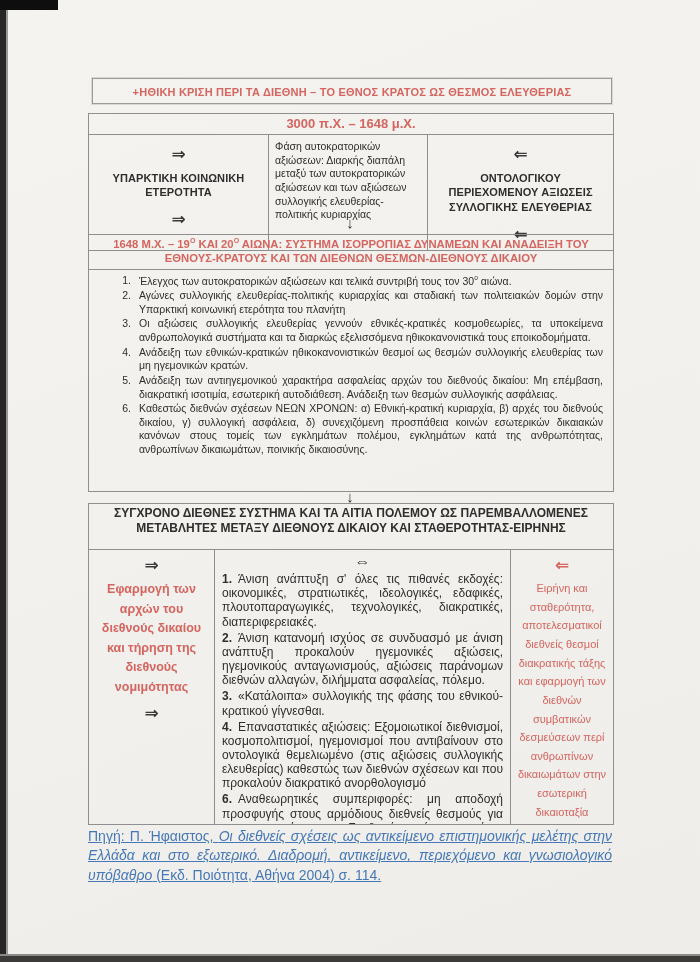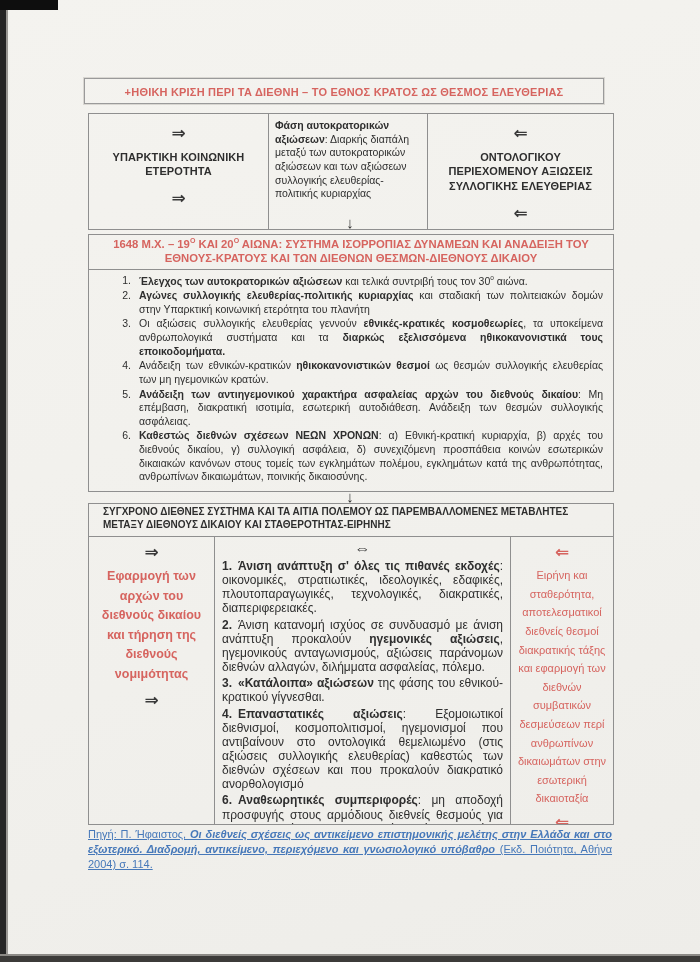--- a/index.html
+++ b/index.html
@@ -14,92 +14,93 @@
   
   .edge-left{position:absolute;left:0;top:0;width:6px;height:962px;background:#262626;}
   .edge-left2{position:absolute;left:6px;top:0;width:2px;height:962px;background:#9a9894;}
   .corner-tl{position:absolute;left:0;top:0;width:58px;height:10px;background:#0e0e0e;}
   .edge-bottom{position:absolute;left:0;bottom:0;width:700px;height:6px;background:#3c3b39;}
   .edge-bottom2{position:absolute;left:0;bottom:6px;width:700px;height:2px;background:#8c8a86;}
 
   .abs{position:absolute;}
 
   
-  .title-box{left:84px;top:78px;width:510px;padding:3px 4px;text-align:center;
+  .title-box{left:92px;top:78px;width:510px;padding:3px 4px;text-align:center;
     border:1px solid #9a9a9a;box-shadow:0 0 0 1px #d9d7d2;}
   .title-box .t{font-weight:bold;font-size:11px;letter-spacing:.2px;color:#d6645f;}
 
   
   .era-box{left:88px;top:113px;width:524px;border:1px solid #8f8f8f;}
   .era-header{border-bottom:1px solid #8f8f8f;text-align:center;padding:2px 0 3px;
     font-weight:bold;font-size:13px;color:#d6645f;}
   .era-cols{display:grid;grid-template-columns:179px 160px 185px;}
   .era-col{padding:5px 6px;font-size:10.5px;line-height:1.3;}
   .era-col.mid{border-left:1px solid #8f8f8f;border-right:1px solid #8f8f8f;text-align:left;}
   .era-col.side{text-align:center;font-weight:bold;padding-top:8px;}
   .era-col.side .lbl{font-size:11px;line-height:1.35;letter-spacing:.1px;}
   .arrow-glyph{font-size:17px;font-weight:bold;color:#3a3a3a;line-height:1.15;display:block;text-align:center;}
   .era-col.side .arrow-glyph{margin:2px 0 6px;}
   .era-col.side .arrow-glyph.bot{margin:10px 0 0;}
-  .seg-b{font-weight:bold;}
+  .seg-b{font-weight:normal;}
   .seg-i{font-style:italic;}
 
   
   .down-arrow{width:524px;left:88px;text-align:center;font-size:15px;color:#2f2f2f;font-weight:bold;line-height:16px;}
   .da1{top:215px;}
   .da2{top:489px;}
 
   
   .balance-box{left:88px;top:234px;width:524px;height:256px;border:1px solid #8f8f8f;overflow:hidden;}
   .balance-header{border-bottom:1px solid #8f8f8f;text-align:center;padding:2px 14px 3px;
     font-weight:bold;font-size:11.3px;line-height:1.28;color:#d6645f;}
   sup{font-size:.62em;}
   .balance-list{padding:4px 10px 4px 26px;}
   .li-hang{display:flex;margin:0 0 1px 0;font-size:10.5px;line-height:1.3;}
   .li-hang .num{flex:0 0 16px;text-align:right;margin-right:8px;}
   .li-hang .body{flex:1;text-align:justify;}
 
   
   .modern-box{left:88px;top:503px;width:524px;height:320px;border:1px solid #8f8f8f;overflow:hidden;}
-  .modern-header{border-bottom:1px solid #8f8f8f;text-align:left;padding:2px 14px 4px;
-    font-weight:bold;font-size:10px;line-height:1.28;color:#2e2e2e;}
+  .modern-header{border-bottom:1px solid #8f8f8f;text-align:center;padding:2px 14px 12px;
+    font-weight:bold;font-size:12px;line-height:1.28;color:#2e2e2e;}
   .modern-cols{display:grid;grid-template-columns:125px 297px 102px;height:287px;}
   .m-left{padding:4px 5px;text-align:center;}
   .m-left .lbl{color:#d6645f;font-weight:bold;font-size:12.5px;line-height:1.4;}
   .m-mid{border-left:1px solid #8f8f8f;border-right:1px solid #8f8f8f;padding:3px 7px;}
   .m-mid .arrow-glyph{font-size:16px;margin:0 0 1px;}
   .li-inline{font-size:12px;line-height:1.18;text-align:justify;margin-bottom:2px;}
   .li-inline .num{font-weight:bold;margin-right:6px;}
   .m-right{padding:4px 4px;text-align:center;}
   .m-right .lbl{color:#d6645f;font-size:11px;line-height:1.42;}
   .m-right .arrow-glyph{color:#d6645f;}
   .m-left .arrow-glyph{margin:2px 0 4px;}
   .m-left .arrow-glyph.bot{margin:8px 0 0;}
   .m-right .arrow-glyph{margin:2px 0 3px;}
   .m-right .arrow-glyph.bot{margin:6px 0 0;}
 
   
-  .source{left:88px;top:827px;width:524px;font-size:11px;line-height:1.38;
+  .source{left:88px;top:827px;width:524px;font-size:14px;line-height:1.38;
     color:#4678b9;text-decoration:underline;text-align:justify;cursor:pointer;}
 </style>
 </head>
 <body>
 
 <div class="paper"></div>
 <div class="edge-left"></div>
 <div class="edge-left2"></div>
 <div class="corner-tl"></div>
 <div class="edge-bottom2"></div>
 <div class="edge-bottom"></div>
 
 <div class="abs title-box">
   <span class="t">+ΗΘΙΚΗ ΚΡΙΣΗ ΠΕΡΙ ΤΑ ΔΙΕΘΝΗ – ΤΟ ΕΘΝΟΣ ΚΡΑΤΟΣ ΩΣ ΘΕΣΜΟΣ ΕΛΕΥΘΕΡΙΑΣ</span>
 </div>
 
 <div class="abs era-box">
+  <div class="era-header">3000 π.Χ. – 1648 μ.Χ.</div>
   <div class="era-cols">
     <div class="era-col side">
       <span class="arrow-glyph">⇒</span>
       <span class="lbl">ΥΠΑΡΚΤΙΚΗ ΚΟΙΝΩΝΙΚΗ ΕΤΕΡΟΤΗΤΑ</span>
       <span class="arrow-glyph bot">⇒</span>
     </div>
     <div class="era-col mid"><span class="seg-b">Φάση αυτοκρατορικών αξιώσεων</span><span>: Διαρκής διαπάλη μεταξύ των αυτοκρατορικών αξιώσεων και των αξιώσεων συλλογικής ελευθερίας-πολιτικής κυριαρχίας</span></div>
     <div class="era-col side">
       <span class="arrow-glyph">⇐</span>
       <span class="lbl">ΟΝΤΟΛΟΓΙΚΟΥ ΠΕΡΙΕΧΟΜΕΝΟΥ ΑΞΙΩΣΕΙΣ ΣΥΛΛΟΓΙΚΗΣ ΕΛΕΥΘΕΡΙΑΣ</span>
@@ -148,21 +149,21 @@
     <div class="m-left">
       <span class="arrow-glyph">⇒</span>
       <span class="lbl">Εφαρμογή των αρχών του διεθνούς δικαίου και τήρηση της διεθνούς νομιμότητας</span>
       <span class="arrow-glyph bot">⇒</span>
     </div>
     <div class="m-mid">
       <span class="arrow-glyph">⇔</span>
       <div class="inline-num">
           <div class="li-inline"><span class="num">1.</span><span class="seg-b">Άνιση ανάπτυξη σ' όλες τις πιθανές εκδοχές</span><span>: οικονομικές, στρατιωτικές, ιδεολογικές, εδαφικές, πλουτοπαραγωγικές, τεχνολογικές, διακρατικές, διαπεριφερειακές.</span></div>
           <div class="li-inline"><span class="num">2.</span><span>Άνιση κατανομή ισχύος σε συνδυασμό με άνιση ανάπτυξη προκαλούν </span><span class="seg-b">ηγεμονικές αξιώσεις</span><span>, ηγεμονικούς ανταγωνισμούς, αξιώσεις παράνομων διεθνών αλλαγών, διλήμματα ασφαλείας, πόλεμο.</span></div>
-          <div class="li-inline"><span class="num">3.</span><span class="seg-b">«Κατάλοιπα» αξιώσεων</span><span> της φάσης του εθνικού-κρατικού γίγνεσθαι.</span></div>
+          <div class="li-inline"><span class="num">3.</span><span class="seg-b">«Κατάλοιπα» συλλογικής</span><span> της φάσης του εθνικού-κρατικού γίγνεσθαι.</span></div>
           <div class="li-inline"><span class="num">4.</span><span class="seg-b">Επαναστατικές αξιώσεις</span><span>: Εξομοιωτικοί διεθνισμοί, κοσμοπολιτισμοί, ηγεμονισμοί που αντιβαίνουν στο οντολογικά θεμελιωμένο (στις αξιώσεις συλλογικής ελευθερίας) καθεστώς των διεθνών σχέσεων και που προκαλούν διακρατικό ανορθολογισμό</span></div>
           <div class="li-inline"><span class="num">6.</span><span class="seg-b">Αναθεωρητικές συμπεριφορές</span><span>: μη αποδοχή προσφυγής στους αρμόδιους διεθνείς θεσμούς για την ερμηνεία των Συνθηκών εάν και όταν εκατέρωθεν υπάρχει αξίωση διεθνών αλλαγών.</span></div>
           <div class="li-inline"><span class="num">7.</span><span class="seg-b">Ανεξέλεγκτα διεθνικά φαινόμενα</span><span>: τρομοκρατία, αναρχικές-ανατρεπτικές ιδέες, λαθρομετανάστες, εγκληματίες, ΜΚΟ, κ.ά.</span></div>
         </div>
     </div>
     <div class="m-right">
       <span class="arrow-glyph">⇐</span>
       <span class="lbl">Ειρήνη και σταθερότητα, αποτελεσματικοί διεθνείς θεσμοί διακρατικής τάξης και εφαρμογή των διεθνών συμβατικών δεσμεύσεων περί ανθρωπίνων δικαιωμάτων στην εσωτερική δικαιοταξία</span>
       <span class="arrow-glyph bot">⇐</span>
     </div>

